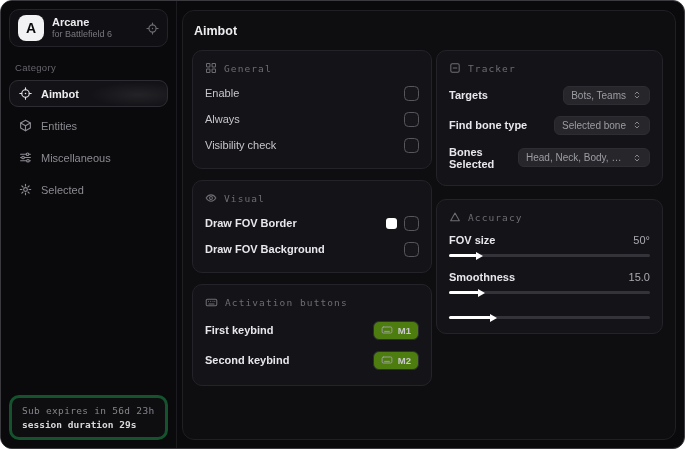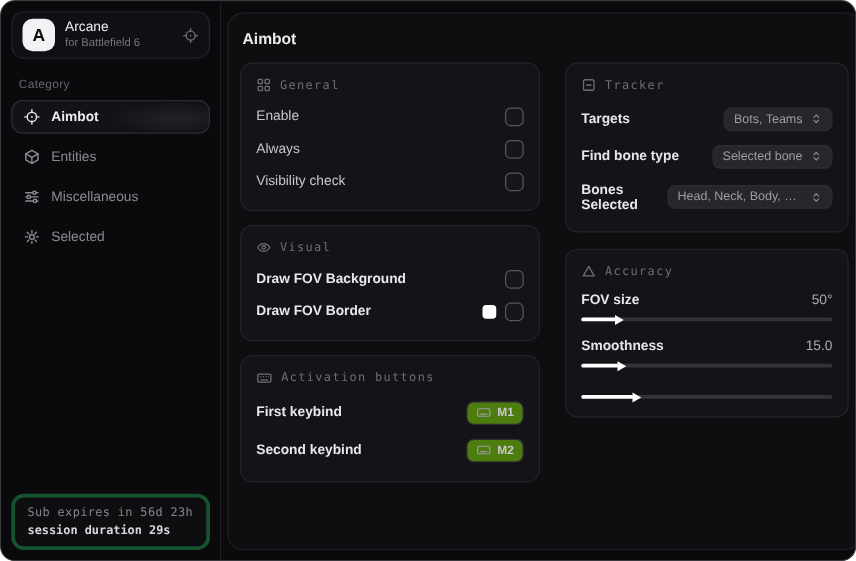--- a/index.html
+++ b/index.html
@@ -9,21 +9,21 @@
             border:1px solid #3a3a3f; border-radius:12px; overflow:hidden; display:flex; }
 
   
   .sidebar { width:176px; flex:0 0 176px; background:#0a0a0c; border-right:1px solid #1c1c20;
              display:flex; flex-direction:column; padding:8px; }
   .brand-card { display:flex; align-items:center; gap:8px; border:1px solid #232329;
                 background:#101014; border-radius:10px; padding:5px 8px; }
   .logo { width:26px; height:26px; border-radius:8px; background:#f2f2f4; color:#0a0a0c;
           font-weight:bold; font-size:14px; display:flex; align-items:center; justify-content:center; }
   .brand-text { flex:1; line-height:1.25; }
-  .brand-title { color:#ececef; font-size:11px; font-weight:normal; }
+  .brand-title { color:#ececef; font-size:11px; font-weight:bold; }
   .brand-sub { color:#77777e; font-size:9px; }
   .brand-action { color:#6d6d74; display:flex; cursor:pointer; }
 
   .category-label { color:#66666d; font-size:9.5px; margin:15px 6px 7px; letter-spacing:.3px; }
 
   .nav { display:flex; flex-direction:column; gap:5px; }
   .nav-item { display:flex; align-items:center; gap:9px; padding:6px 9px; border-radius:9px;
               color:#8b8b92; font-size:11px; cursor:pointer; border:1px solid transparent; }
   .nav-item .nicon { display:flex; color:#8b8b92; }
   .nav-item.active { color:#ededf0; font-weight:bold; border:1px solid #2c2c32;
@@ -36,21 +36,21 @@
                   letter-spacing:.3px; margin-bottom:3px; white-space:nowrap; }
   .status-line2 { font-family:"DejaVu Sans Mono", monospace; font-size:9.5px; font-weight:bold;
                   color:#d8d8dc; white-space:nowrap; }
 
   
   .main-wrap { flex:1; padding:9px 8px 8px 5px; }
   .panel { width:100%; height:100%; background:#0e0e11; border:1px solid #1f1f24;
            border-radius:12px; padding:11px 9px; overflow:hidden; }
   .page-title { color:#ededf0; font-size:12.5px; font-weight:bold; margin:2px 0 12px 2px; }
 
-  .columns { display:flex; gap:20px; align-items:flex-start; }
+  .columns { display:flex; gap:4px; align-items:flex-start; }
   .col-left { width:240px; display:flex; flex-direction:column; gap:11px; }
   .col-right { width:227px; display:flex; flex-direction:column; gap:13px; }
 
   .card { background:#141418; border:1px solid #232329; border-radius:10px; padding:9px 12px 10px; }
   .card-head { display:flex; align-items:center; gap:7px; color:#6c6c73; margin:2px 0 6px;
                font-family:"DejaVu Sans Mono", monospace; font-size:9.5px; letter-spacing:1.1px; }
   .card-head .hicon { display:flex; color:#6c6c73; }
 
   .row { display:flex; align-items:center; justify-content:space-between; padding:5.5px 0; }
   .row-label { font-size:11px; color:#c6c6cb; }
@@ -192,29 +192,29 @@
             <div class="card-head">
               <span class="hicon">
                 <svg width="12" height="12" viewBox="0 0 16 16" fill="none" stroke="currentColor" stroke-width="1.4" stroke-linejoin="round">
                   <path d="M1.5 8S4 3.8 8 3.8 14.5 8 14.5 8 12 12.2 8 12.2 1.5 8 1.5 8z"></path>
                     <circle cx="8" cy="8" r="1.9"></circle>
                 </svg>
               </span>
               <span>Visual</span>
             </div>
             <div class="row">
-              <span class="row-label strong">Draw FOV Background</span>
-              <span class="checkbox"></span>
-            </div>
-            <div class="row">
               <span class="row-label strong">Draw FOV Border</span>
               <span class="row-end">
                 <span class="swatch" style="background:#ffffff"></span>
                 <span class="checkbox"></span>
               </span>
+            </div>
+            <div class="row">
+              <span class="row-label strong">Draw FOV Background</span>
+              <span class="checkbox"></span>
             </div>
           </section>
 
           <section class="card">
             <div class="card-head">
               <span class="hicon">
                 <svg width="13" height="13" viewBox="0 0 16 16" fill="none" stroke="currentColor" stroke-width="1.3" stroke-linecap="round">
                   <rect x="1.5" y="4" width="13" height="8" rx="1.6"></rect>
                     <path d="M4.8 9.8h6.4M4.2 6.6h.01M7 6.6h.01M9.8 6.6h.01M12 6.6h.01"></path>
                 </svg>

